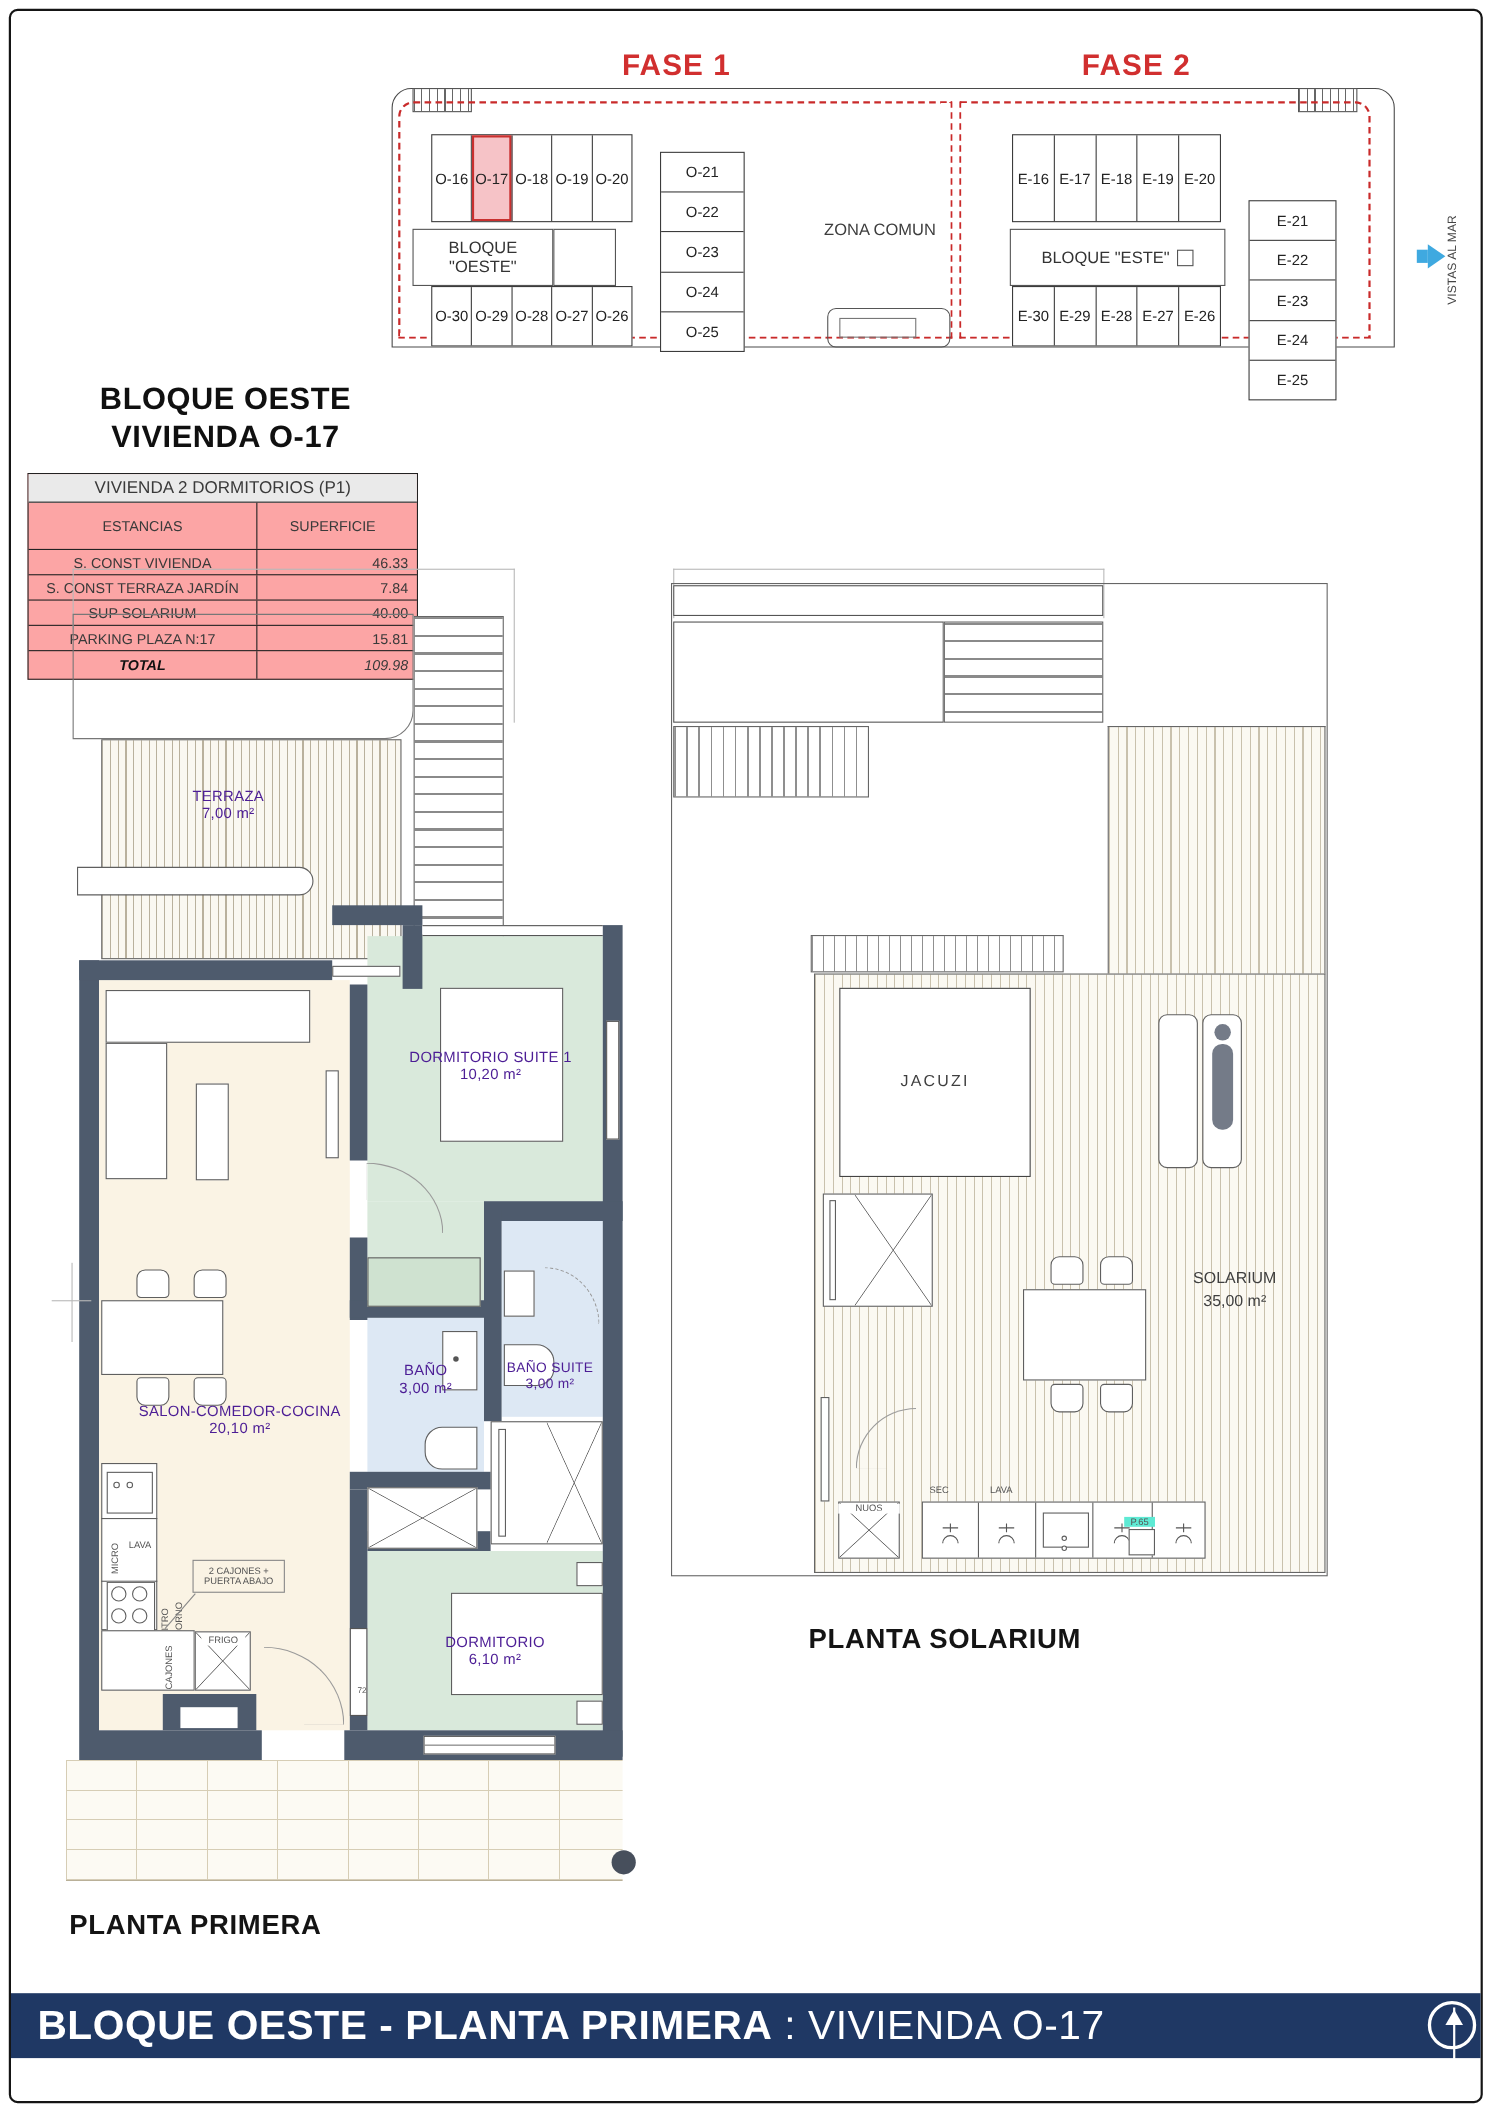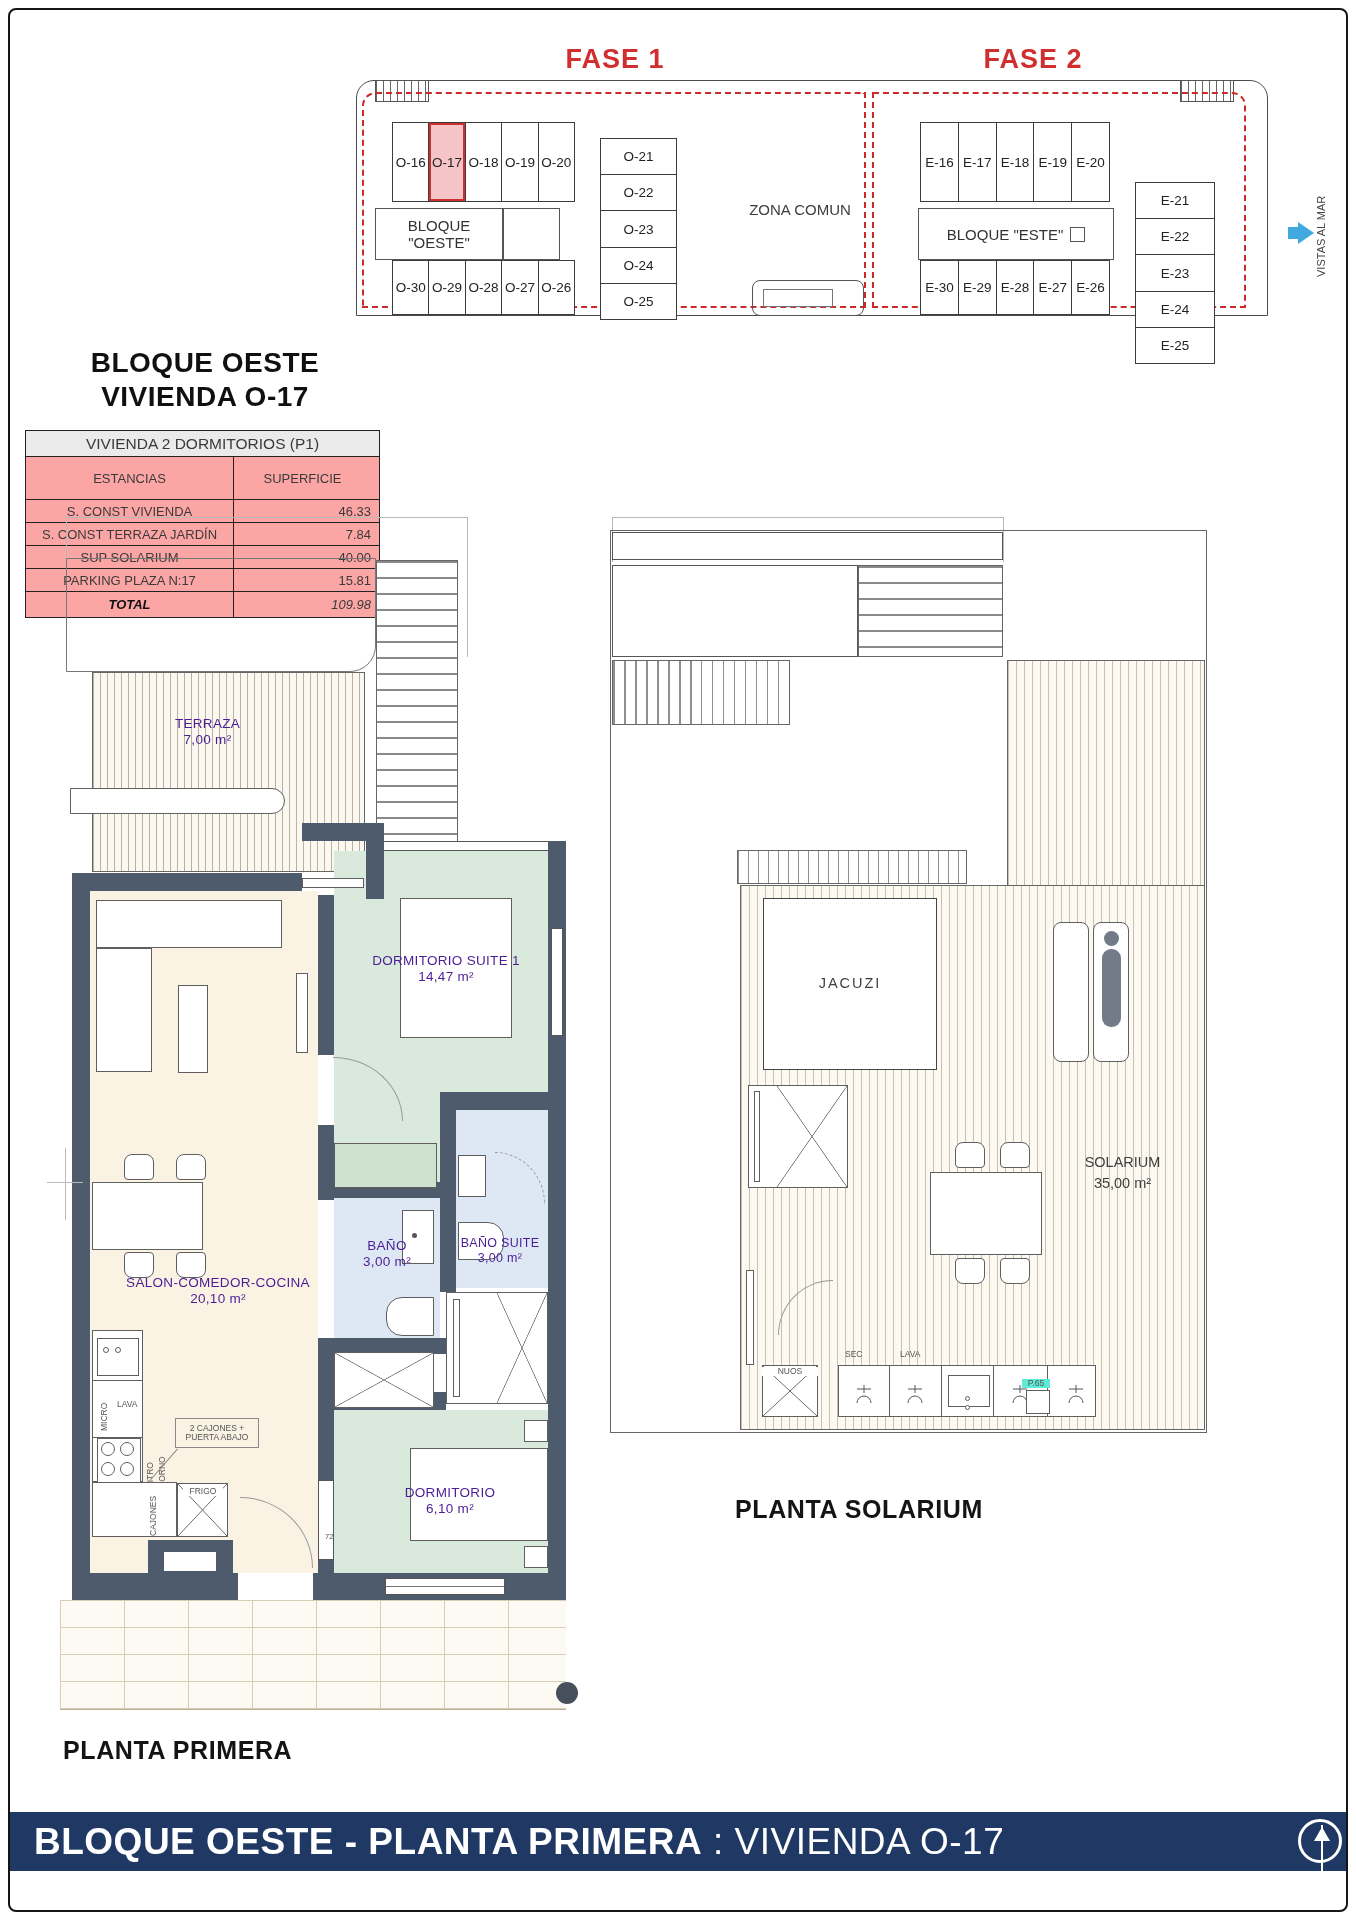--- a/index.html
+++ b/index.html
@@ -345,21 +345,21 @@
   <div class="abs small" style="left:325px;top:1533px;width:16px;font-size:7.5px;">72</div>
 
   <div class="abs brick" style="left:60px;top:1600px;width:506px;height:110px;border-bottom:1px solid #b9b098;"></div>
   <div class="abs" style="left:556px;top:1682px;width:22px;height:22px;background:#474f5c;border-radius:50%;"></div>
 
   <div class="abs thinline" style="left:65px;top:1148px;width:1px;height:72px;"></div>
   <div class="abs thinline" style="left:47px;top:1182px;width:36px;height:1px;"></div>
 
   <div class="abs lbl roomlbl" style="left:361px;top:953px;width:170px;">
     <div>DORMITORIO SUITE 1</div>
-    <div>14,47 m²</div>
+    <div>10,20 m²</div>
   </div>
   <div class="abs lbl roomlbl" style="left:118px;top:1275px;width:200px;">
     <div>SALON-COMEDOR-COCINA</div>
     <div>20,10 m²</div>
   </div>
   <div class="abs lbl roomlbl" style="left:345px;top:1238px;width:84px;">
     <div>BAÑO</div>
     <div>3,00 m²</div>
   </div>
   <div class="abs lbl roomlbl" style="left:452px;top:1236px;width:96px;font-size:12.5px;">
@@ -443,21 +443,21 @@
         <line x1="4" y1="5" x2="18" y2="5" stroke="#555"></line>
         <path d="M4 19 A 7 7 0 0 1 18 19" fill="none" stroke="#555"></path>
       </svg>
     <div class="abs furn" style="left:109px;top:9px;width:42px;height:32px;"></div>
     <div class="abs circ" style="left:126px;top:30px;width:5px;height:5px;"></div>
     <div class="abs circ" style="left:126px;top:39px;width:5px;height:5px;"></div>
   </div>
   <div class="abs small" style="left:1022px;top:1379px;width:28px;text-align:center;background:#5eead4;">P.65</div>
   <div class="abs furn" style="left:1026px;top:1390px;width:24px;height:24px;"></div>
 
-  <div class="abs heading" style="left:735px;top:1476px;margin-top:19px;">PLANTA SOLARIUM</div>
+  <div class="abs heading" style="left:735px;top:1476px;">PLANTA SOLARIUM</div>
 
   <div class="footerbar">
     <span class="b">BLOQUE OESTE - PLANTA PRIMERA</span>
     <span class="r">&nbsp;:&nbsp;</span>
     <span class="r">VIVIENDA O-17</span>
   </div>
   <div class="abs" style="left:1298px;top:1819px;width:44px;height:44px;border:3px solid #fff;border-radius:50%;">
     <div class="abs" style="left:20px;top:3px;width:2px;height:48px;background:#fff;"></div>
     <div class="abs" style="left:13px;top:5px;width:0;height:0;border-left:8px solid transparent;border-right:8px solid transparent;border-bottom:14px solid #fff;"></div>
   </div>

